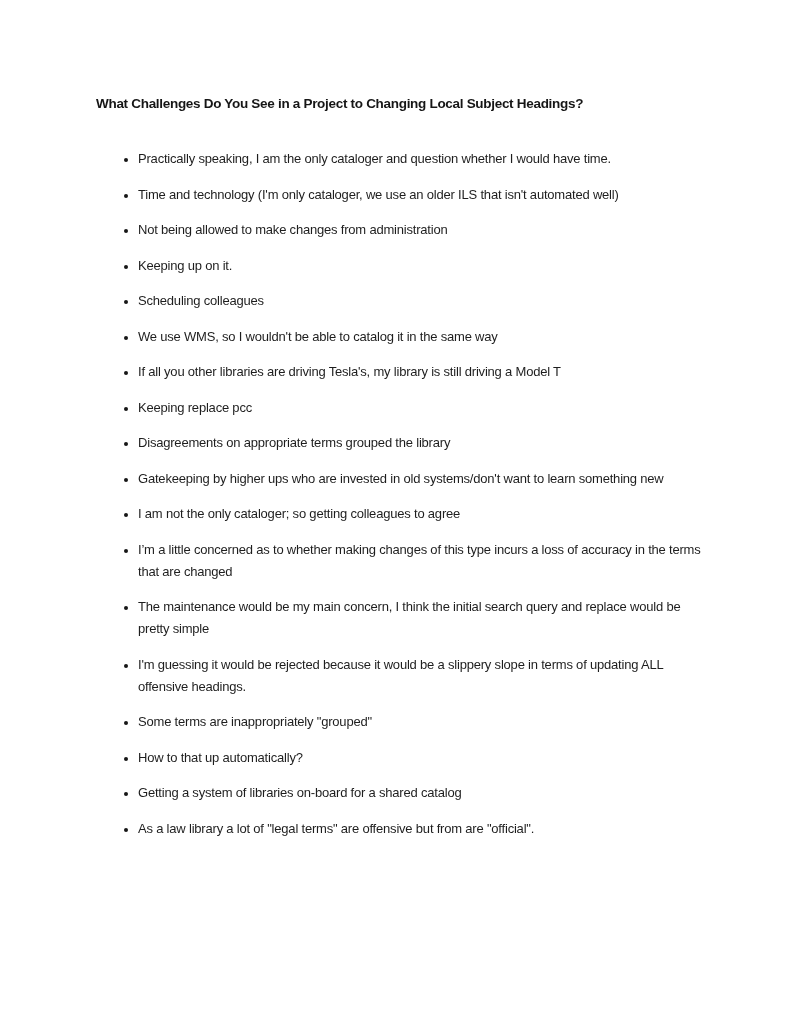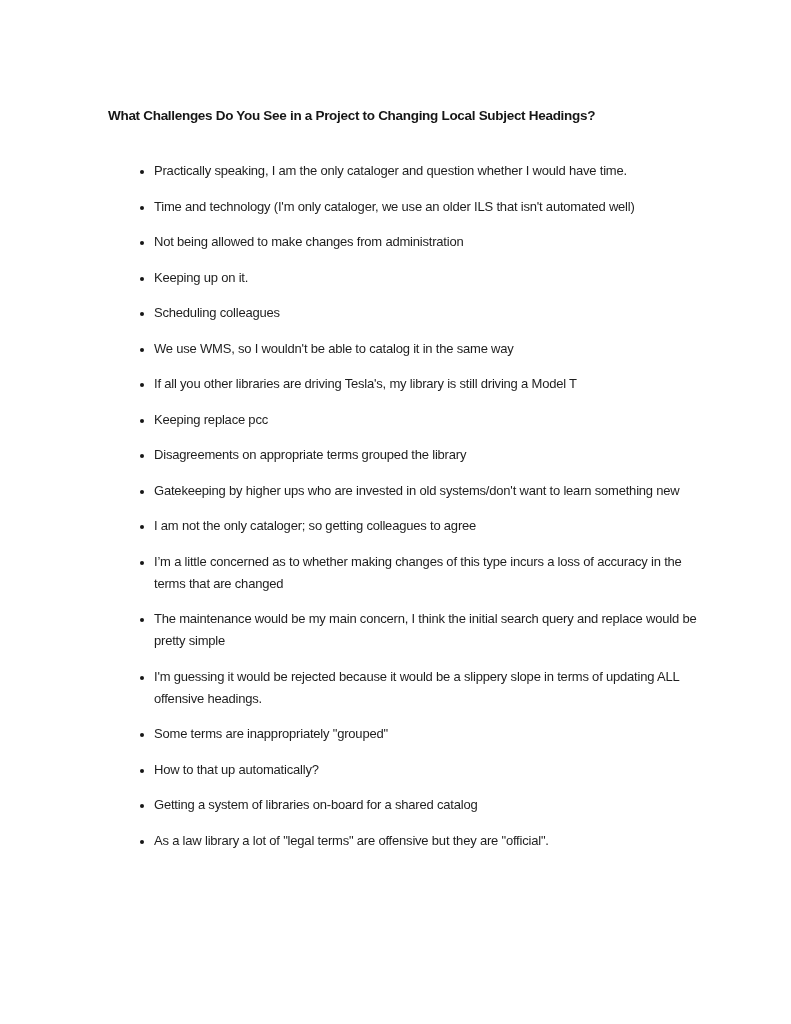--- a/index.html
+++ b/index.html
@@ -12,40 +12,39 @@
     width: 791px;
     height: 1024px;
     box-sizing: border-box;
     background: #ffffff;
     padding: 91px 90px 0 92px;
     font-family: "Liberation Sans", sans-serif;
     color: #1e1e1e;
     overflow: hidden;
   }
   .heading {
-    margin: 16px;
+    margin: 4px;
     font-size: 13.5px;
     font-weight: 700;
     letter-spacing: -0.3px;
     line-height: 17px;
     color: #161616;
   }
   .bullets {
     margin: 36px 0 0 0;
     padding-left: 46px;
     list-style: disc outside;
   }
   .bullets li {
     font-size: 13px;
     line-height: 22px;
     letter-spacing: -0.2px;
     margin-bottom: 13.5px;
     max-width: 566px;
     color: #1e1e1e;
-    margin-left: 16px;
   }
   .bullets li::marker {
     font-size: 12px;
     color: #161616;
   }
 </style>
 </head>
 <body>
 
 <div class="page">
@@ -61,15 +60,15 @@
       <li>Keeping replace pcc</li>
       <li>Disagreements on appropriate terms grouped the library</li>
       <li>Gatekeeping by higher ups who are invested in old systems/don't want to learn something new</li>
       <li>I am not the only cataloger; so getting colleagues to agree</li>
       <li>I’m a little concerned as to whether making changes of this type incurs a loss of accuracy in the terms that are changed</li>
       <li>The maintenance would be my main concern, I think the initial search query and replace would be pretty simple</li>
       <li>I'm guessing it would be rejected because it would be a slippery slope in terms of updating ALL offensive headings.</li>
       <li>Some terms are inappropriately "grouped"</li>
       <li>How to that up automatically?</li>
       <li>Getting a system of libraries on-board for a shared catalog</li>
-      <li>As a law library a lot of "legal terms" are offensive but they are "official".</li>
+      <li>As a law library a lot of "legal terms" are offensive but from are "official".</li>
     </ul>
 </div>
 
 </body></html>

